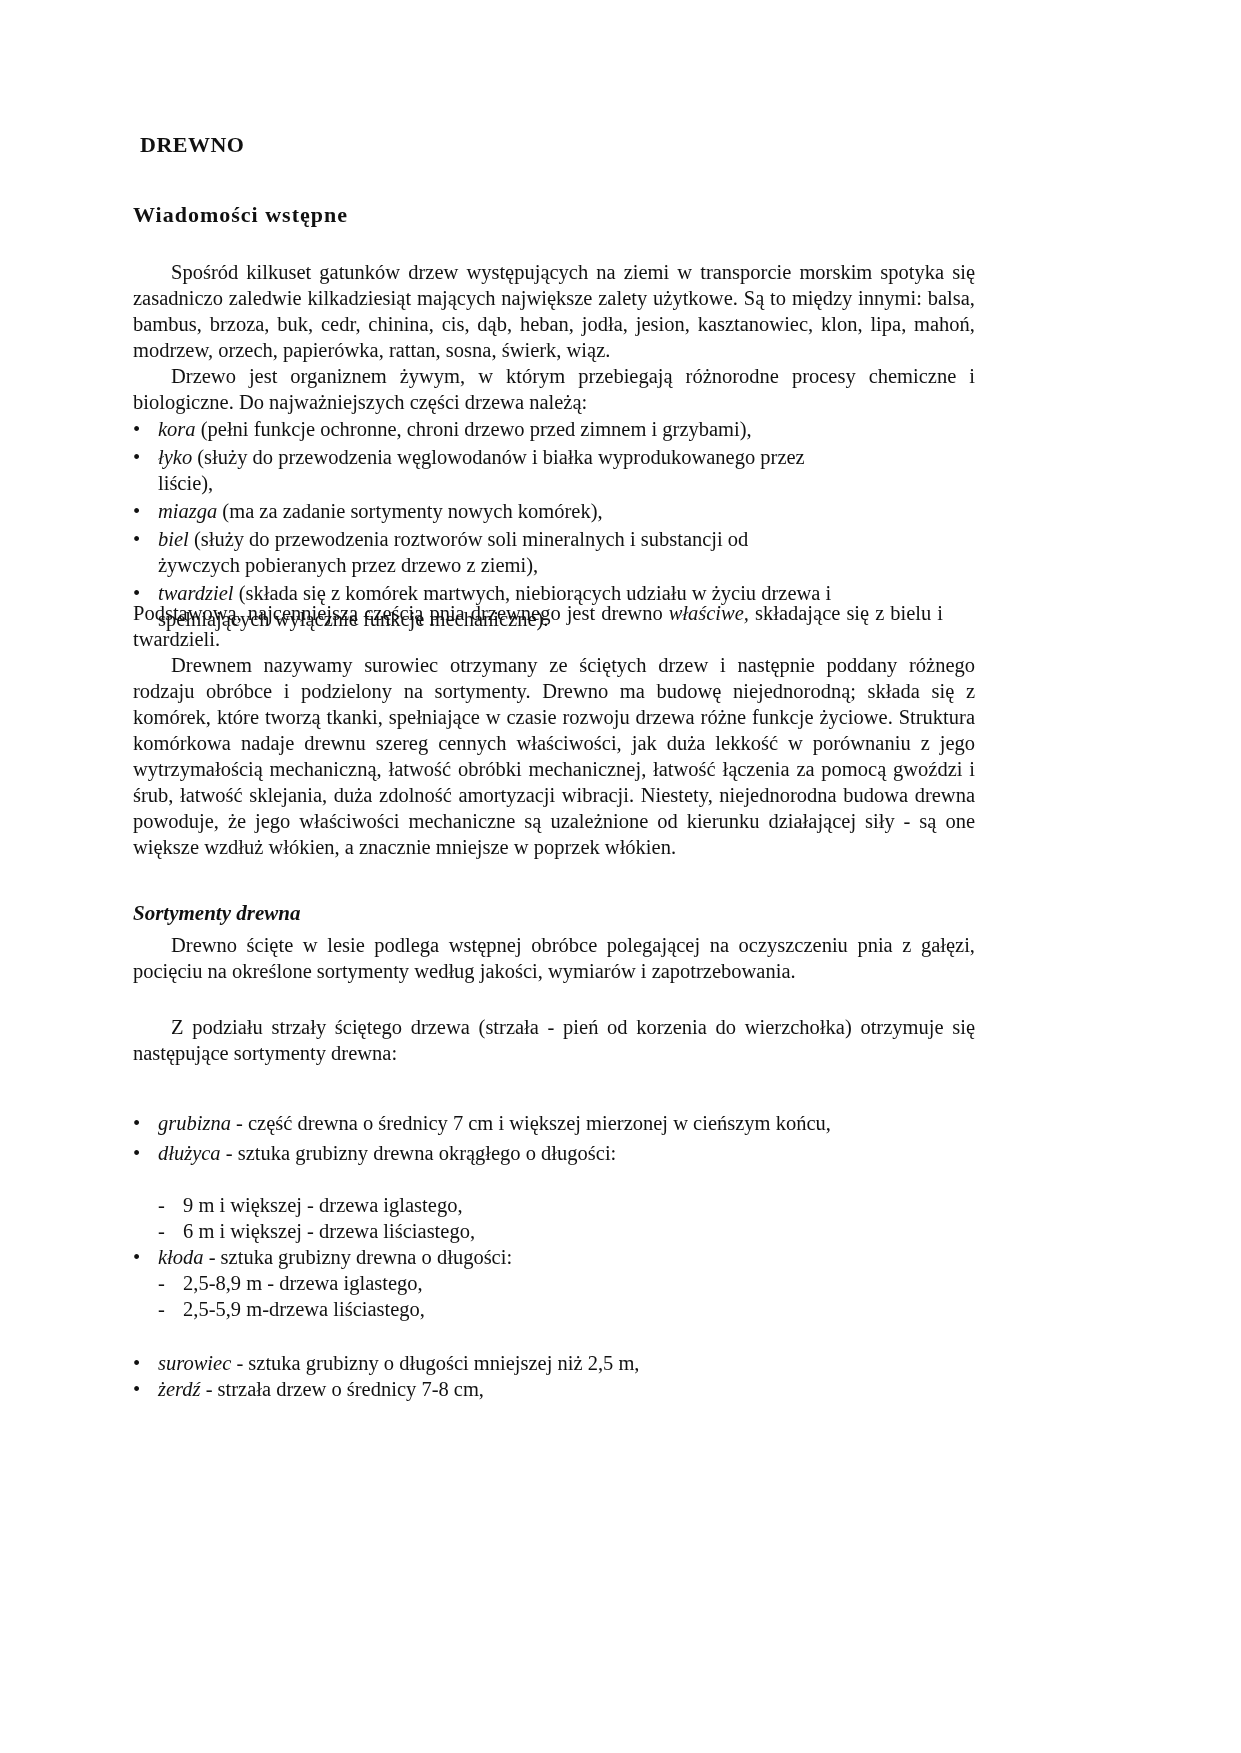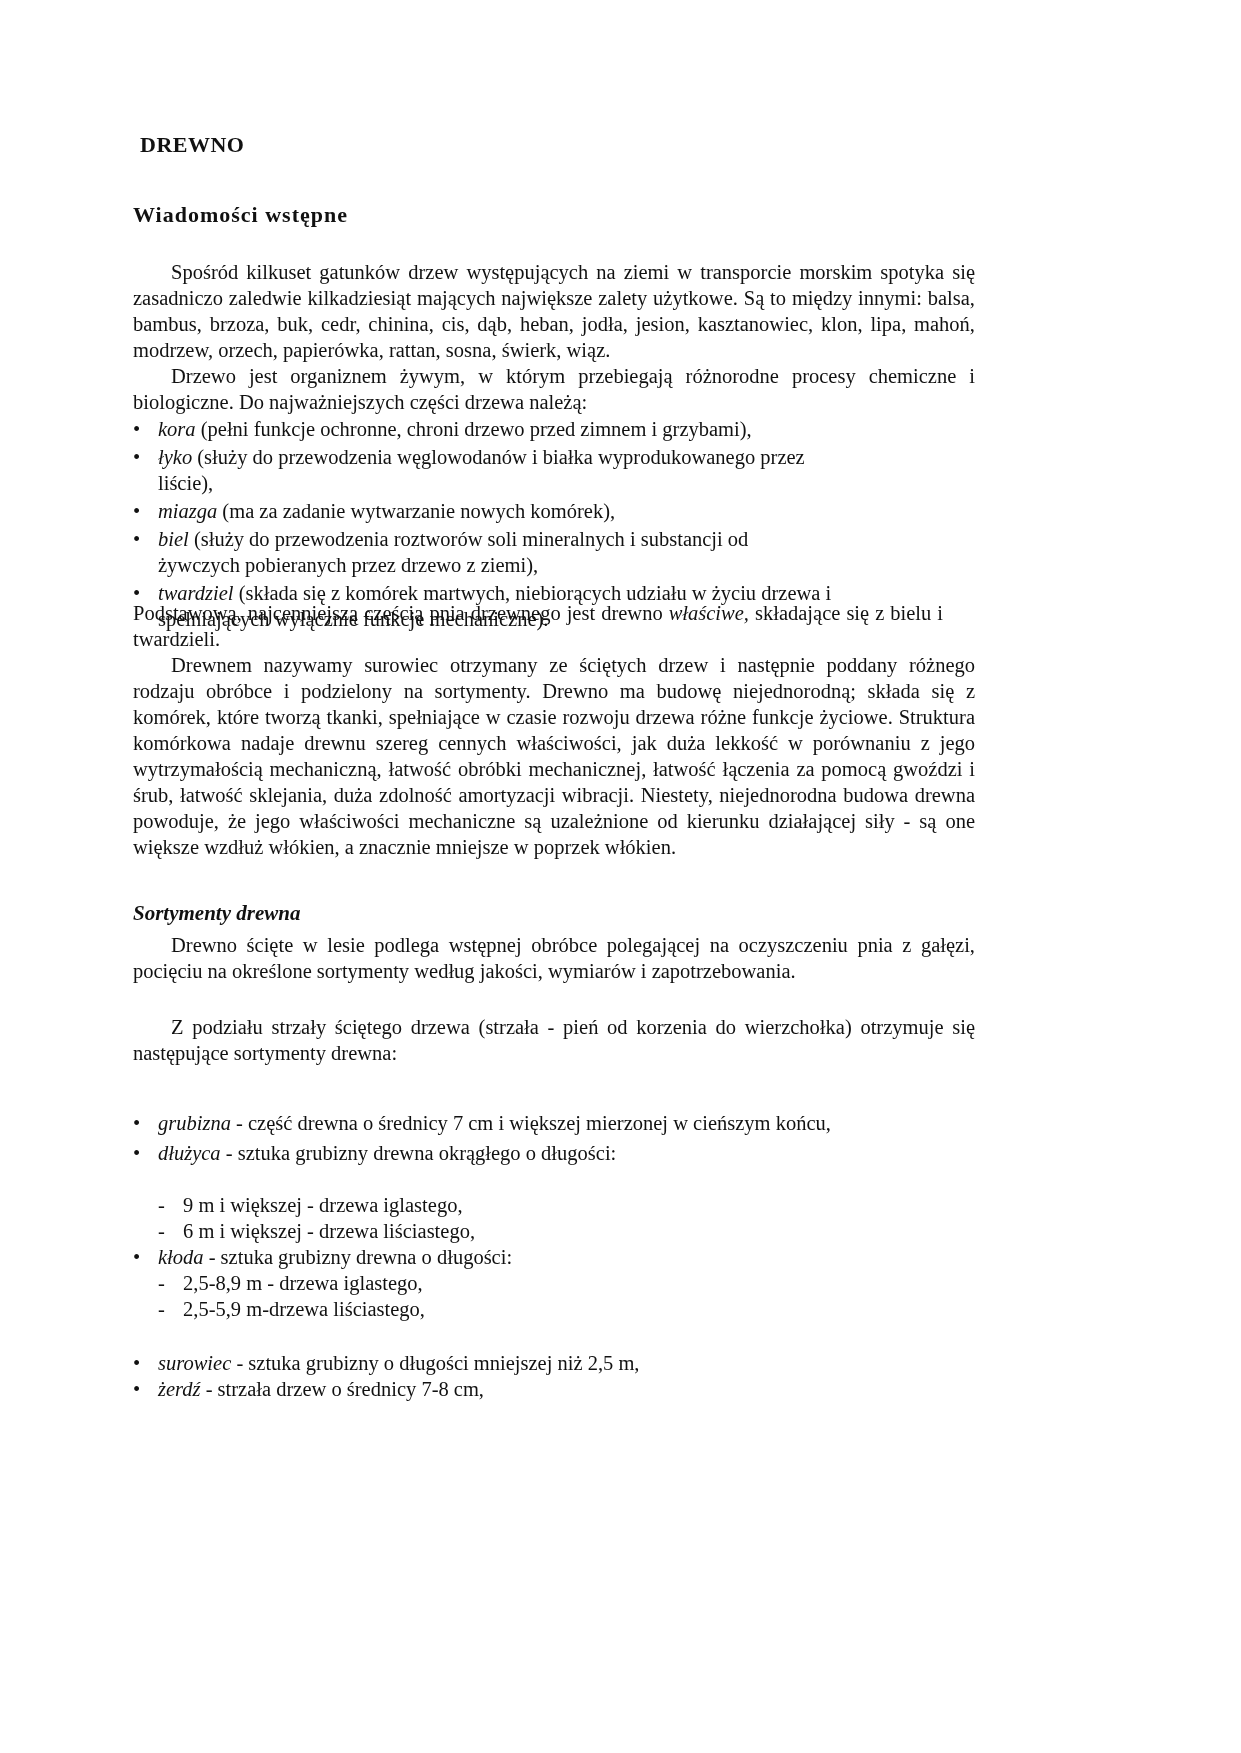--- a/index.html
+++ b/index.html
@@ -34,21 +34,21 @@
   <div class="section-title">Wiadomości wstępne</div>
 
   <div class="block" style="top:259px;">
     <p class="indent">Spośród kilkuset gatunków drzew występujących na ziemi w transporcie morskim spotyka się zasadniczo zaledwie kilkadziesiąt mających największe zalety użytkowe. Są to między innymi: balsa, bambus, brzoza, buk, cedr, chinina, cis, dąb, heban, jodła, jesion, kasztanowiec, klon, lipa, mahoń, modrzew, orzech, papierówka, rattan, sosna, świerk, wiąz.</p>
     <p class="indent"><b>Drzewo</b><span> jest organiznem żywym, w którym przebiegają różnorodne procesy chemiczne i biologiczne. Do najważniejszych części drzewa należą:</span></p>
   </div>
 
   <ul class="bullets block" style="top:416px; width:700px;">
     <li><em>kora</em><span> (pełni funkcje ochronne, chroni drzewo przed zimnem i grzybami),</span></li>
     <li style="margin-top:2px;"><em>łyko</em><span> (służy do przewodzenia węglowodanów i białka wyprodukowanego przez liście),</span></li>
-    <li style="margin-top:2px;"><em>miazga</em><span> (ma za zadanie wytwarzanie nowych komórek),</span></li>
+    <li style="margin-top:2px;"><em>miazga</em><span> (ma za zadanie sortymenty nowych komórek),</span></li>
     <li style="margin-top:2px;"><em>biel</em><span> (służy do przewodzenia roztworów soli mineralnych i substancji od żywczych pobieranych przez drzewo z ziemi),</span></li>
     <li style="margin-top:2px;"><em>twardziel</em><span> (składa się z komórek martwych, niebiorących udziału w życiu drzewa i spełniających wyłącznie funkcje mechaniczne).</span></li>
   </ul>
 
   <div class="block" style="top:600px;">
     <p style="width:810px;"><span>Podstawową, najcenniejszą częścią pnia drzewnego jest drewno </span><em>właściwe,</em><span> składające się z bielu i twardzieli.</span></p>
     <p class="indent"><b>Drewnem</b><span> nazywamy surowiec otrzymany ze ściętych drzew i następnie poddany różnego rodzaju obróbce i podzielony na sortymenty. Drewno ma budowę niejednorodną; składa się z komórek, które tworzą tkanki, spełniające w czasie rozwoju drzewa różne funkcje życiowe. Struktura komórkowa nadaje drewnu szereg cennych właściwości, jak duża lekkość w porównaniu z jego wytrzymałością mechaniczną, łatwość obróbki mechanicznej, łatwość łączenia za pomocą gwoździ i śrub, łatwość sklejania, duża zdolność amortyzacji wibracji. Niestety, niejednorodna budowa drewna powoduje, że jego właściwości mechaniczne są uzależnione od kierunku działającej siły - są one większe wzdłuż włókien, a znacznie mniejsze w poprzek włókien.</span></p>
   </div>
 
   <div class="block" style="top:900px;">

